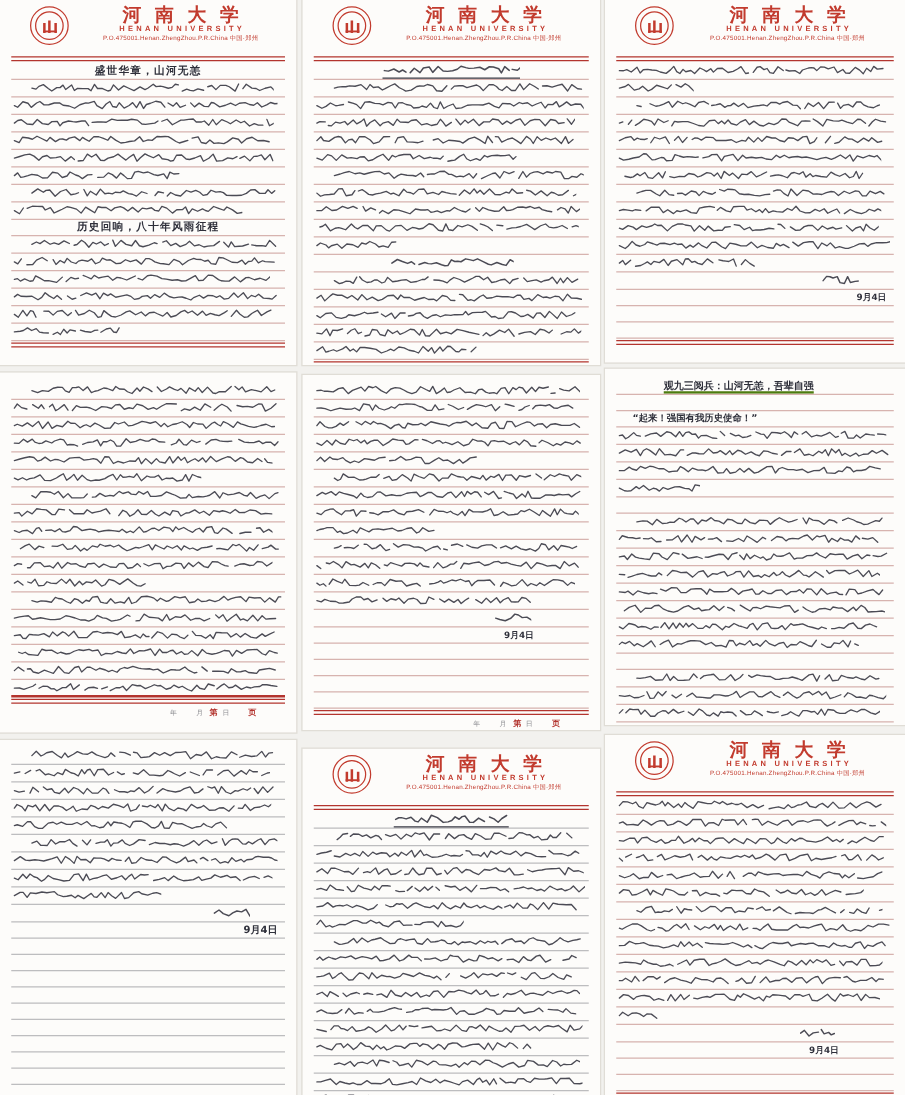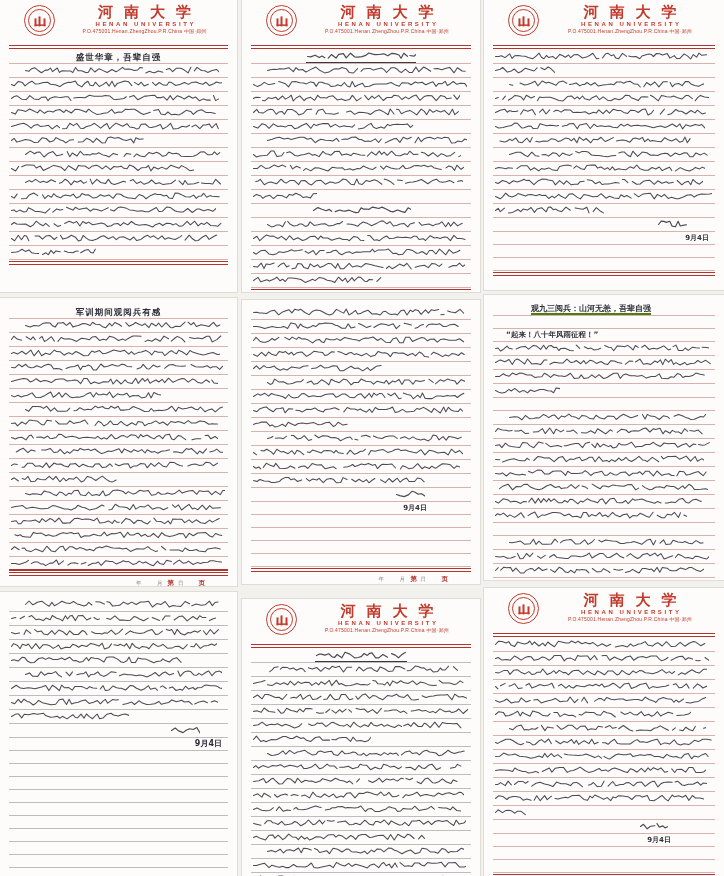--- a/index.html
+++ b/index.html
@@ -74,21 +74,21 @@
           </div>
         <div class="wm">
           <div class="cn">河南大学</div>
           <div class="en">HENAN UNIVERSITY</div>
           <div class="addr">P.O.475001.Henan.ZhengZhou.P.R.China 中国·郑州</div>
         </div>
       </div>
       <div class="dbl"></div>
       <div class="rows">
           <div class="row">
-            <span class="hand-text al-center ttl">盛世华章，吾辈自强</span>
+            <span class="hand-text al-center ttl">盛世华章，山河无恙</span>
           </div>
           <div class="row">
             <div class="scrib" style="width: 195px; margin-left: 15px;">
               <svg width="195" height="10" viewBox="0 0 195 10">
                 <path d="M1.5 5.5 L4.8 6.3 L7.1 4.1 L10.7 2.7 L14.6 5.8 L17.4 7.8 L21.4 5.1 L24.0 5.1 L26.4 3.1 L28.5 6.6 L33.3 3.0 L35.5 7.4 L38.0 5.7 L42.4 5.9 L46.5 5.9 L48.8 7.6 L51.6 2.5 L54.0 5.8 L57.6 5.7 L62.3 7.8 L64.4 7.2 L66.8 2.9 L70.8 7.0 L75.0 3.7 L78.6 5.4 L83.2 7.5 L88.0 4.5 L92.0 6.7 L94.2 5.6 L98.6 2.4 L100.9 4.3 L104.2 3.9 L106.4 4.3 L110.6 5.6 L113.7 4.9 L116.2 2.4 L118.7 2.9 M121.8 7.9 L125.4 6.3 L128.1 7.3 L130.7 7.7 L134.3 6.1 L138.9 7.2 M142.2 4.4 L145.4 3.4 L148.7 6.7 L152.2 3.3 L156.7 3.3 L159.4 4.4 L164.1 7.9 L166.9 2.2 M170.3 5.9 L173.0 2.4 L177.5 5.5 L180.9 5.8 L183.7 7.4 L188.1 5.6 L192.7 4.5 L196.0 7.8" fill="none" stroke="#32323d" stroke-width="1.05" stroke-linecap="round" stroke-linejoin="round" opacity="0.88"></path>
               </svg>
             </div>
           </div>
           <div class="row">
             <div class="scrib" style="width: 212px; margin-left: 1px;">
@@ -133,20 +133,23 @@
             </div>
           </div>
           <div class="row">
             <div class="scrib" style="width: 184px; margin-left: 1px;">
               <svg width="184" height="10" viewBox="0 0 184 10">
                 <path d="M1.5 5.5 L5.6 8.0 L8.7 3.4 M11.7 3.7 L15.9 2.0 L19.6 2.1 L24.1 2.2 L26.2 5.0 L30.3 3.1 L33.3 7.4 L36.5 5.9 L39.7 4.4 L43.6 2.4 L46.4 2.9 L51.2 4.3 L54.9 7.5 L58.5 2.7 L61.4 4.5 L65.8 7.2 L68.4 2.4 L71.4 3.0 L74.9 3.0 L78.9 5.6 L81.8 3.3 L86.3 2.3 L88.9 3.3 L92.3 5.8 L96.0 2.9 L100.5 6.6 L103.8 3.5 L107.3 4.1 L111.2 3.2 L113.9 5.3 L117.0 5.8 L119.5 2.1 L123.4 3.5 L128.0 7.5 L131.4 4.8 L136.1 4.6 L138.4 2.5 L140.9 7.9 L143.8 4.1 L148.1 6.0 L152.0 4.1 L154.4 5.4 L156.6 6.1 L160.9 2.2 L164.9 3.7 L169.1 5.2 L171.5 2.6 L176.0 4.9 L179.8 7.7 L183.7 7.0" fill="none" stroke="#32323d" stroke-width="1.05" stroke-linecap="round" stroke-linejoin="round" opacity="0.88"></path>
               </svg>
             </div>
           </div>
           <div class="row">
+            <span class="hand-text al-center ttl">历史回响，八十年风雨征程</span>
+          </div>
+          <div class="row">
             <div class="scrib" style="width: 198px; margin-left: 15px;">
               <svg width="198" height="10" viewBox="0 0 198 10">
                 <path d="M1.5 5.5 L5.1 3.6 L8.0 4.9 L11.5 2.4 L16.1 5.4 L19.3 4.3 L22.9 5.5 L27.2 2.7 L31.5 4.8 M35.3 6.2 L37.6 5.6 L41.2 2.2 L43.9 4.0 L47.1 7.8 L50.3 3.9 L53.1 5.2 L56.6 3.5 L59.7 6.4 L62.7 4.9 M66.2 2.1 L68.3 7.1 L72.8 2.3 L76.8 5.5 L81.4 6.6 L84.4 2.4 L87.5 6.6 L90.4 7.4 L95.1 6.1 L99.4 4.2 L101.7 4.9 M106.2 3.7 L109.1 2.6 L112.6 6.5 L116.6 4.7 L120.1 7.3 L124.8 5.5 L127.6 3.0 L131.5 6.7 L135.3 5.8 L139.1 7.6 L142.3 6.9 L147.0 6.5 L151.6 3.1 M155.0 3.8 L158.8 7.7 L161.0 3.5 L163.7 7.3 L167.3 7.0 L170.1 6.8 L174.8 5.3 M177.4 5.9 L181.2 6.6 L185.5 6.5 L188.7 7.0 L191.7 2.3 L196.5 7.0" fill="none" stroke="#32323d" stroke-width="1.05" stroke-linecap="round" stroke-linejoin="round" opacity="0.88"></path>
               </svg>
             </div>
           </div>
           <div class="row">
             <div class="scrib" style="width: 211px; margin-left: 1px;">
               <svg width="211" height="10" viewBox="0 0 211 10">
                 <path d="M1.5 5.5 L4.2 7.1 L7.1 3.1 M11.5 7.8 L16.2 7.6 L19.2 4.1 L23.7 2.0 L27.8 4.6 M32.5 3.7 L34.8 7.6 L38.1 4.4 L41.5 6.3 L43.7 2.7 L47.0 5.6 L50.7 6.8 L52.8 4.9 L55.6 4.1 L60.3 5.0 L63.3 3.1 L66.4 7.0 L69.8 5.6 L71.9 2.5 L75.4 4.1 L78.2 3.8 L82.9 6.9 L86.5 6.6 L90.4 3.8 L94.3 5.3 L98.9 3.9 L103.1 7.3 L106.6 2.9 L109.3 2.9 L111.4 3.8 L113.8 5.5 L118.3 6.9 L120.7 7.0 L125.2 7.7 L129.1 3.5 L133.6 5.3 L136.0 7.8 L140.7 4.4 L145.0 2.7 L147.2 3.5 L150.8 3.6 L153.8 5.0 L156.5 4.2 L158.9 6.9 L162.6 7.4 L165.1 2.0 L168.4 2.3 L170.8 3.4 L175.6 5.8 L180.0 6.1 L183.6 4.1 L186.3 7.4 L188.7 5.2 L191.4 4.9 L193.6 2.3 L196.7 6.3 L200.0 4.6 L202.1 5.3 L205.4 5.5 L209.3 5.7" fill="none" stroke="#32323d" stroke-width="1.05" stroke-linecap="round" stroke-linejoin="round" opacity="0.88"></path>
@@ -181,23 +184,20 @@
               </svg>
             </div>
           </div>
         </div>
       <div class="dbl foot"></div>
 
     </div>
 
     <div class="page h288 mb6">
       <div class="rows pt8">
-          <div class="row">
-            <span class="hand-text al-center ttl">军训期间观阅兵有感</span>
-          </div>
           <div class="row">
             <div class="scrib" style="width: 197px; margin-left: 15px;">
               <svg width="197" height="10" viewBox="0 0 197 10">
                 <path d="M1.5 5.5 L6.1 7.1 L9.9 5.5 L14.7 6.1 L18.5 3.6 L22.2 2.8 L25.9 2.9 L28.3 5.7 L31.3 6.9 L33.9 3.1 L37.0 3.0 L39.1 2.5 L42.5 5.4 L46.0 2.5 L49.1 7.1 L51.8 6.0 L54.3 5.5 L59.0 3.4 L61.8 3.8 L66.2 5.5 L68.6 2.2 L71.5 4.2 L75.5 4.4 L78.0 6.4 L81.6 7.8 L85.6 3.4 L87.9 6.0 L90.8 2.6 L94.7 4.3 L97.6 6.3 M101.8 2.6 L105.1 6.2 L109.2 4.2 L111.6 2.5 L115.5 4.5 L118.2 5.4 L120.8 3.7 L124.9 7.6 L127.5 3.3 L132.1 6.0 L134.6 3.1 L137.8 7.0 L142.0 2.7 L146.4 7.4 L148.6 7.8 L151.5 6.3 L156.3 6.4 L161.0 2.2 M164.0 2.2 L167.1 4.8 L169.7 2.5 L172.4 6.5 L177.1 4.7 L181.1 5.5 L184.9 6.5 L189.4 2.4 L192.8 6.3 L195.8 5.0" fill="none" stroke="#32323d" stroke-width="1.05" stroke-linecap="round" stroke-linejoin="round" opacity="0.88"></path>
               </svg>
             </div>
           </div>
           <div class="row">
             <div class="scrib" style="width: 212px; margin-left: 1px;">
               <svg width="212" height="10" viewBox="0 0 212 10">
@@ -921,21 +921,21 @@
 
     </div>
 
     <div class="page h285 mb8">
       <div class="rows pt8">
           <div class="row">
             <span class="hand-text al-left45 ttlu"><span>观九三阅兵：山河无恙，吾辈自强</span></span>
           </div>
           <div class="row"></div>
           <div class="row">
-            <span class="hand-text al-left qt">“起来！八十年风雨征程！”</span>
+            <span class="hand-text al-left qt">“起来！强国有我历史使命！”</span>
           </div>
           <div class="row">
             <div class="scrib" style="width: 215px; margin-left: 1px;">
               <svg width="215" height="10" viewBox="0 0 215 10">
                 <path d="M1.5 5.5 L4.0 5.0 L6.5 8.0 L8.7 6.8 L13.0 3.1 L15.2 5.3 L18.3 5.9 M22.2 5.9 L26.6 4.1 L31.2 3.4 L34.6 6.1 L39.4 2.4 L42.6 3.1 L46.6 6.4 L49.6 2.3 L52.2 6.1 L54.5 3.1 L57.1 2.5 L59.8 4.5 L62.4 4.2 L64.8 7.5 L66.9 5.5 L71.1 5.3 L75.9 7.4 L79.4 7.7 M82.2 2.1 L85.7 5.4 M90.3 3.7 L94.4 5.7 L97.0 5.1 L100.1 7.0 L103.6 6.5 L106.7 5.3 M110.7 2.6 L114.7 4.3 L117.2 4.5 L119.7 7.7 L123.3 2.9 L127.6 3.2 L130.7 3.8 L133.6 2.4 L136.8 4.6 L139.1 7.0 L141.4 2.5 L144.2 4.4 M147.7 4.2 L150.8 2.2 L155.2 6.5 L159.2 5.2 L163.0 5.9 L167.0 4.3 L169.8 2.9 L174.4 6.9 L176.7 6.1 M179.0 3.6 L181.9 2.1 L184.5 7.5 L188.9 7.5 L191.2 5.0 L194.2 7.4 L198.6 4.2 L201.8 4.7 L205.4 5.1 M208.1 4.2 L212.9 4.5 L216.0 5.2" fill="none" stroke="#32323d" stroke-width="1.05" stroke-linecap="round" stroke-linejoin="round" opacity="0.88"></path>
               </svg>
             </div>
           </div>
           <div class="row">
             <div class="scrib" style="width: 217px; margin-left: 1px;">

